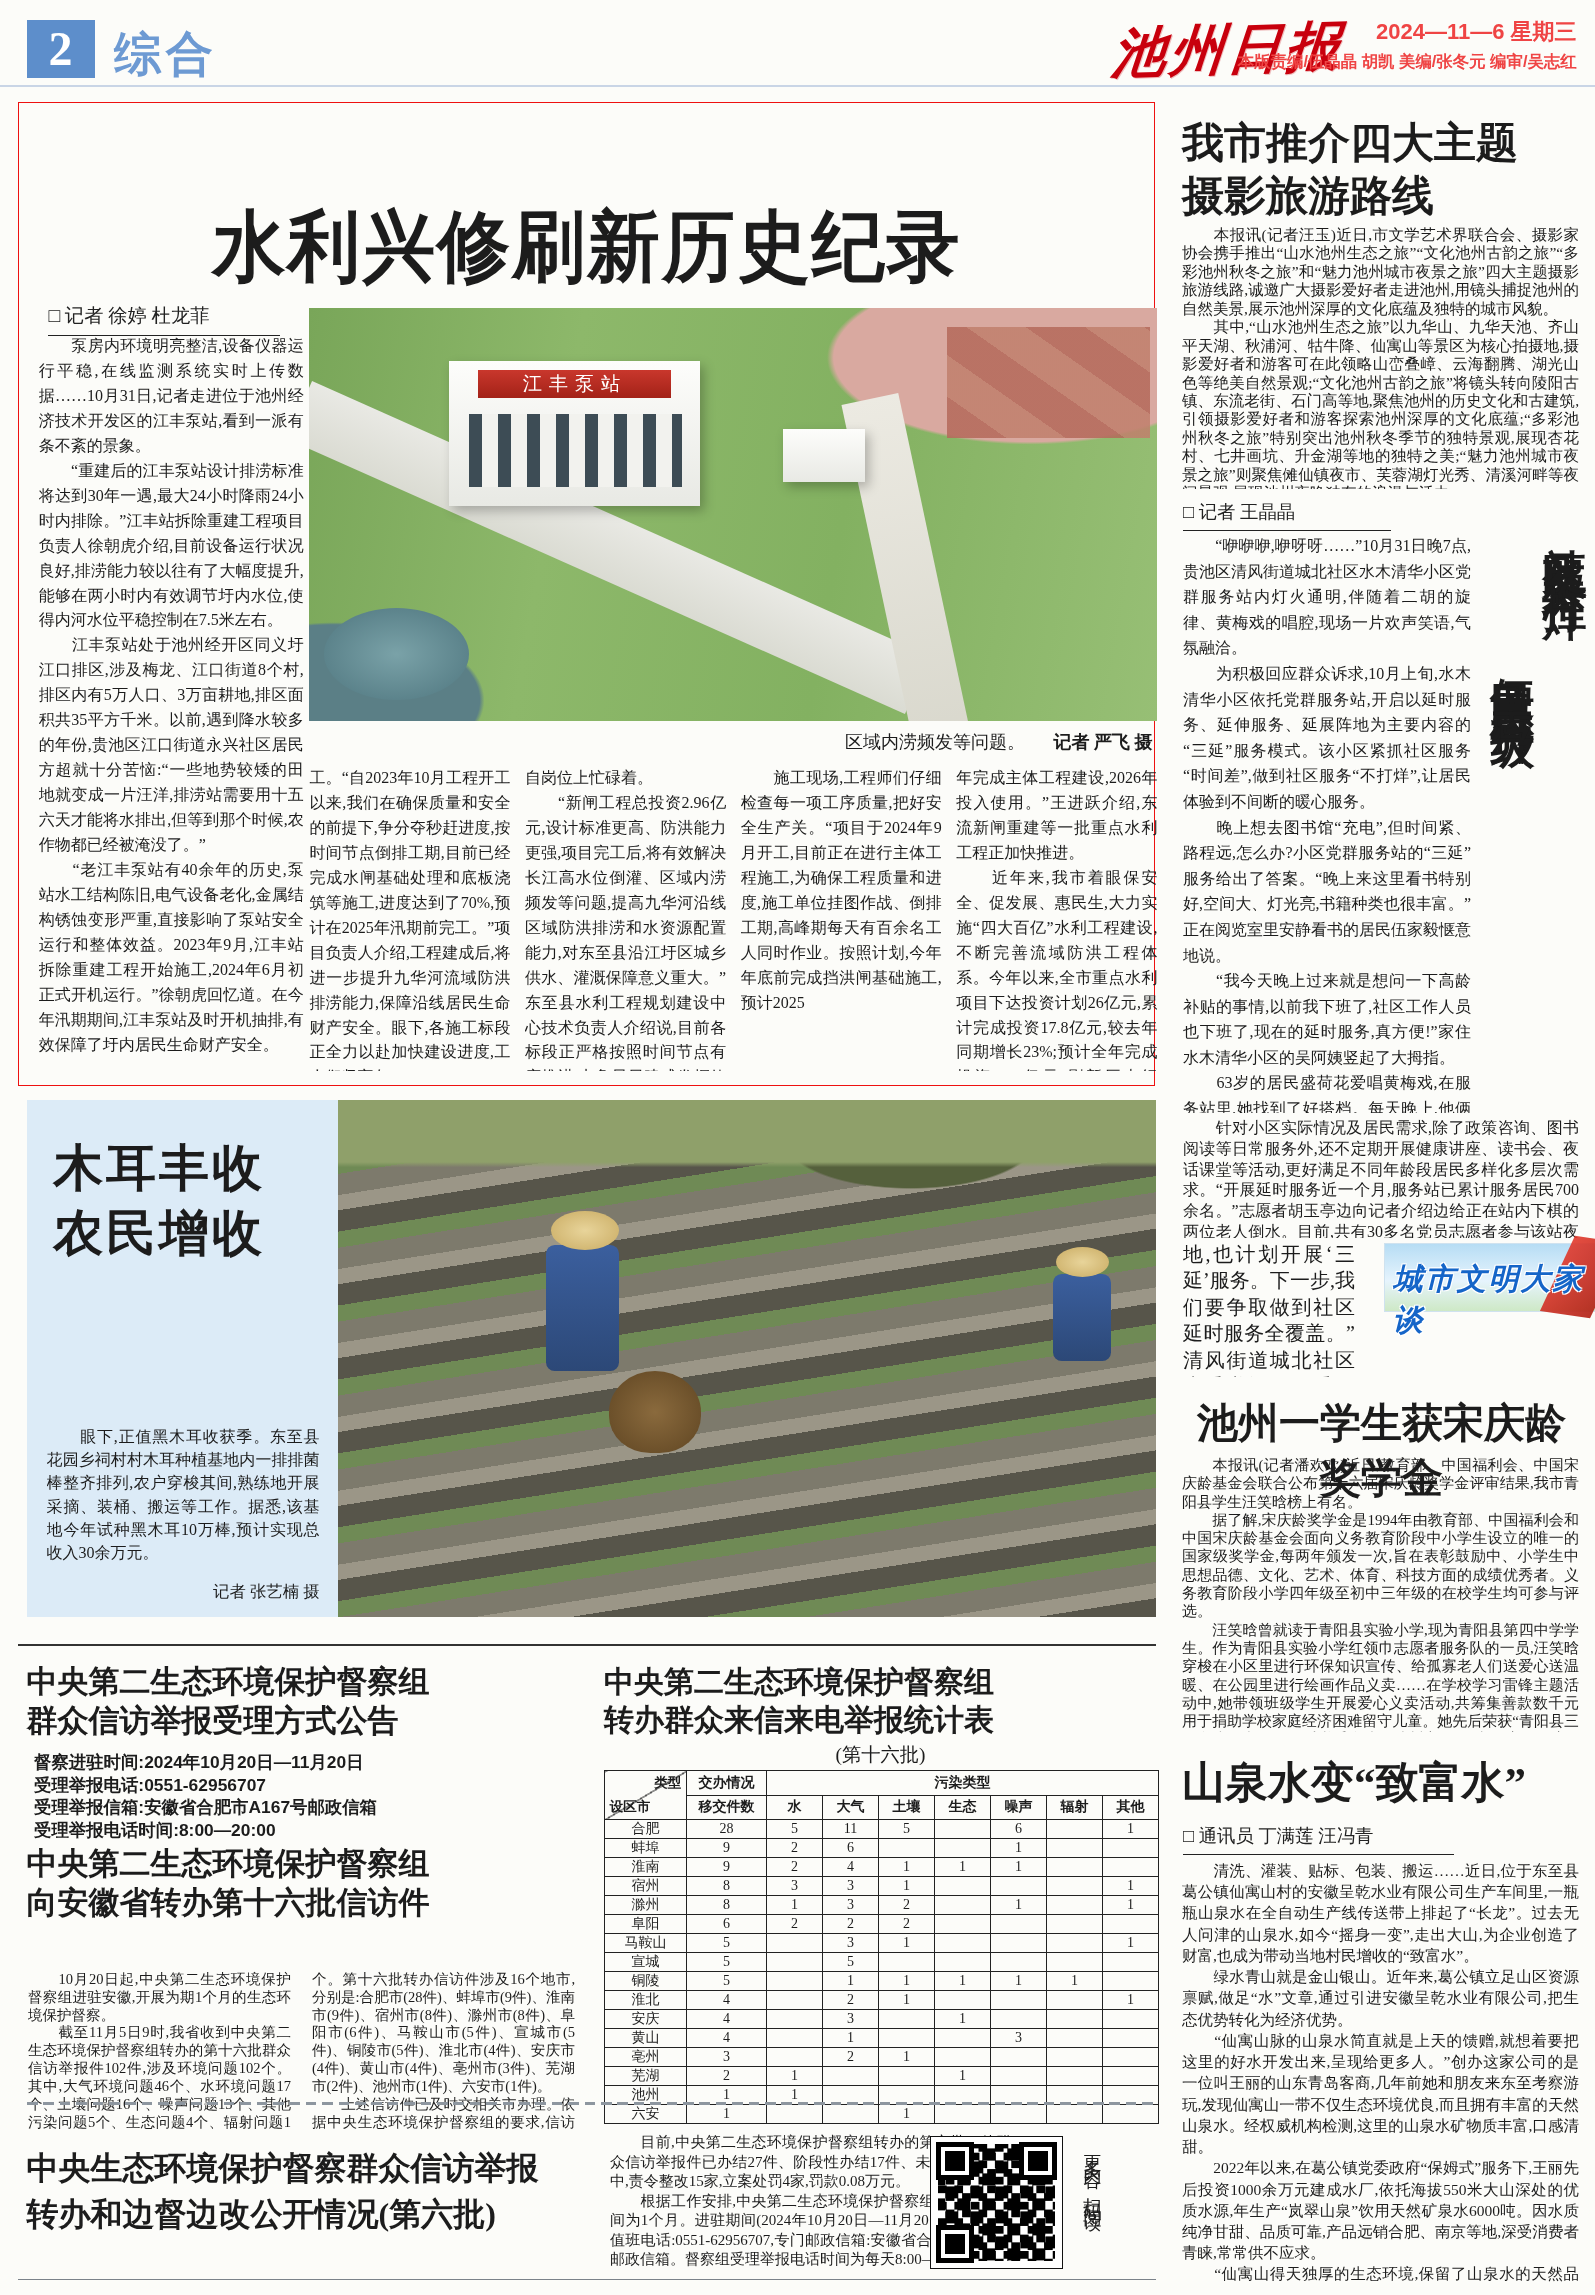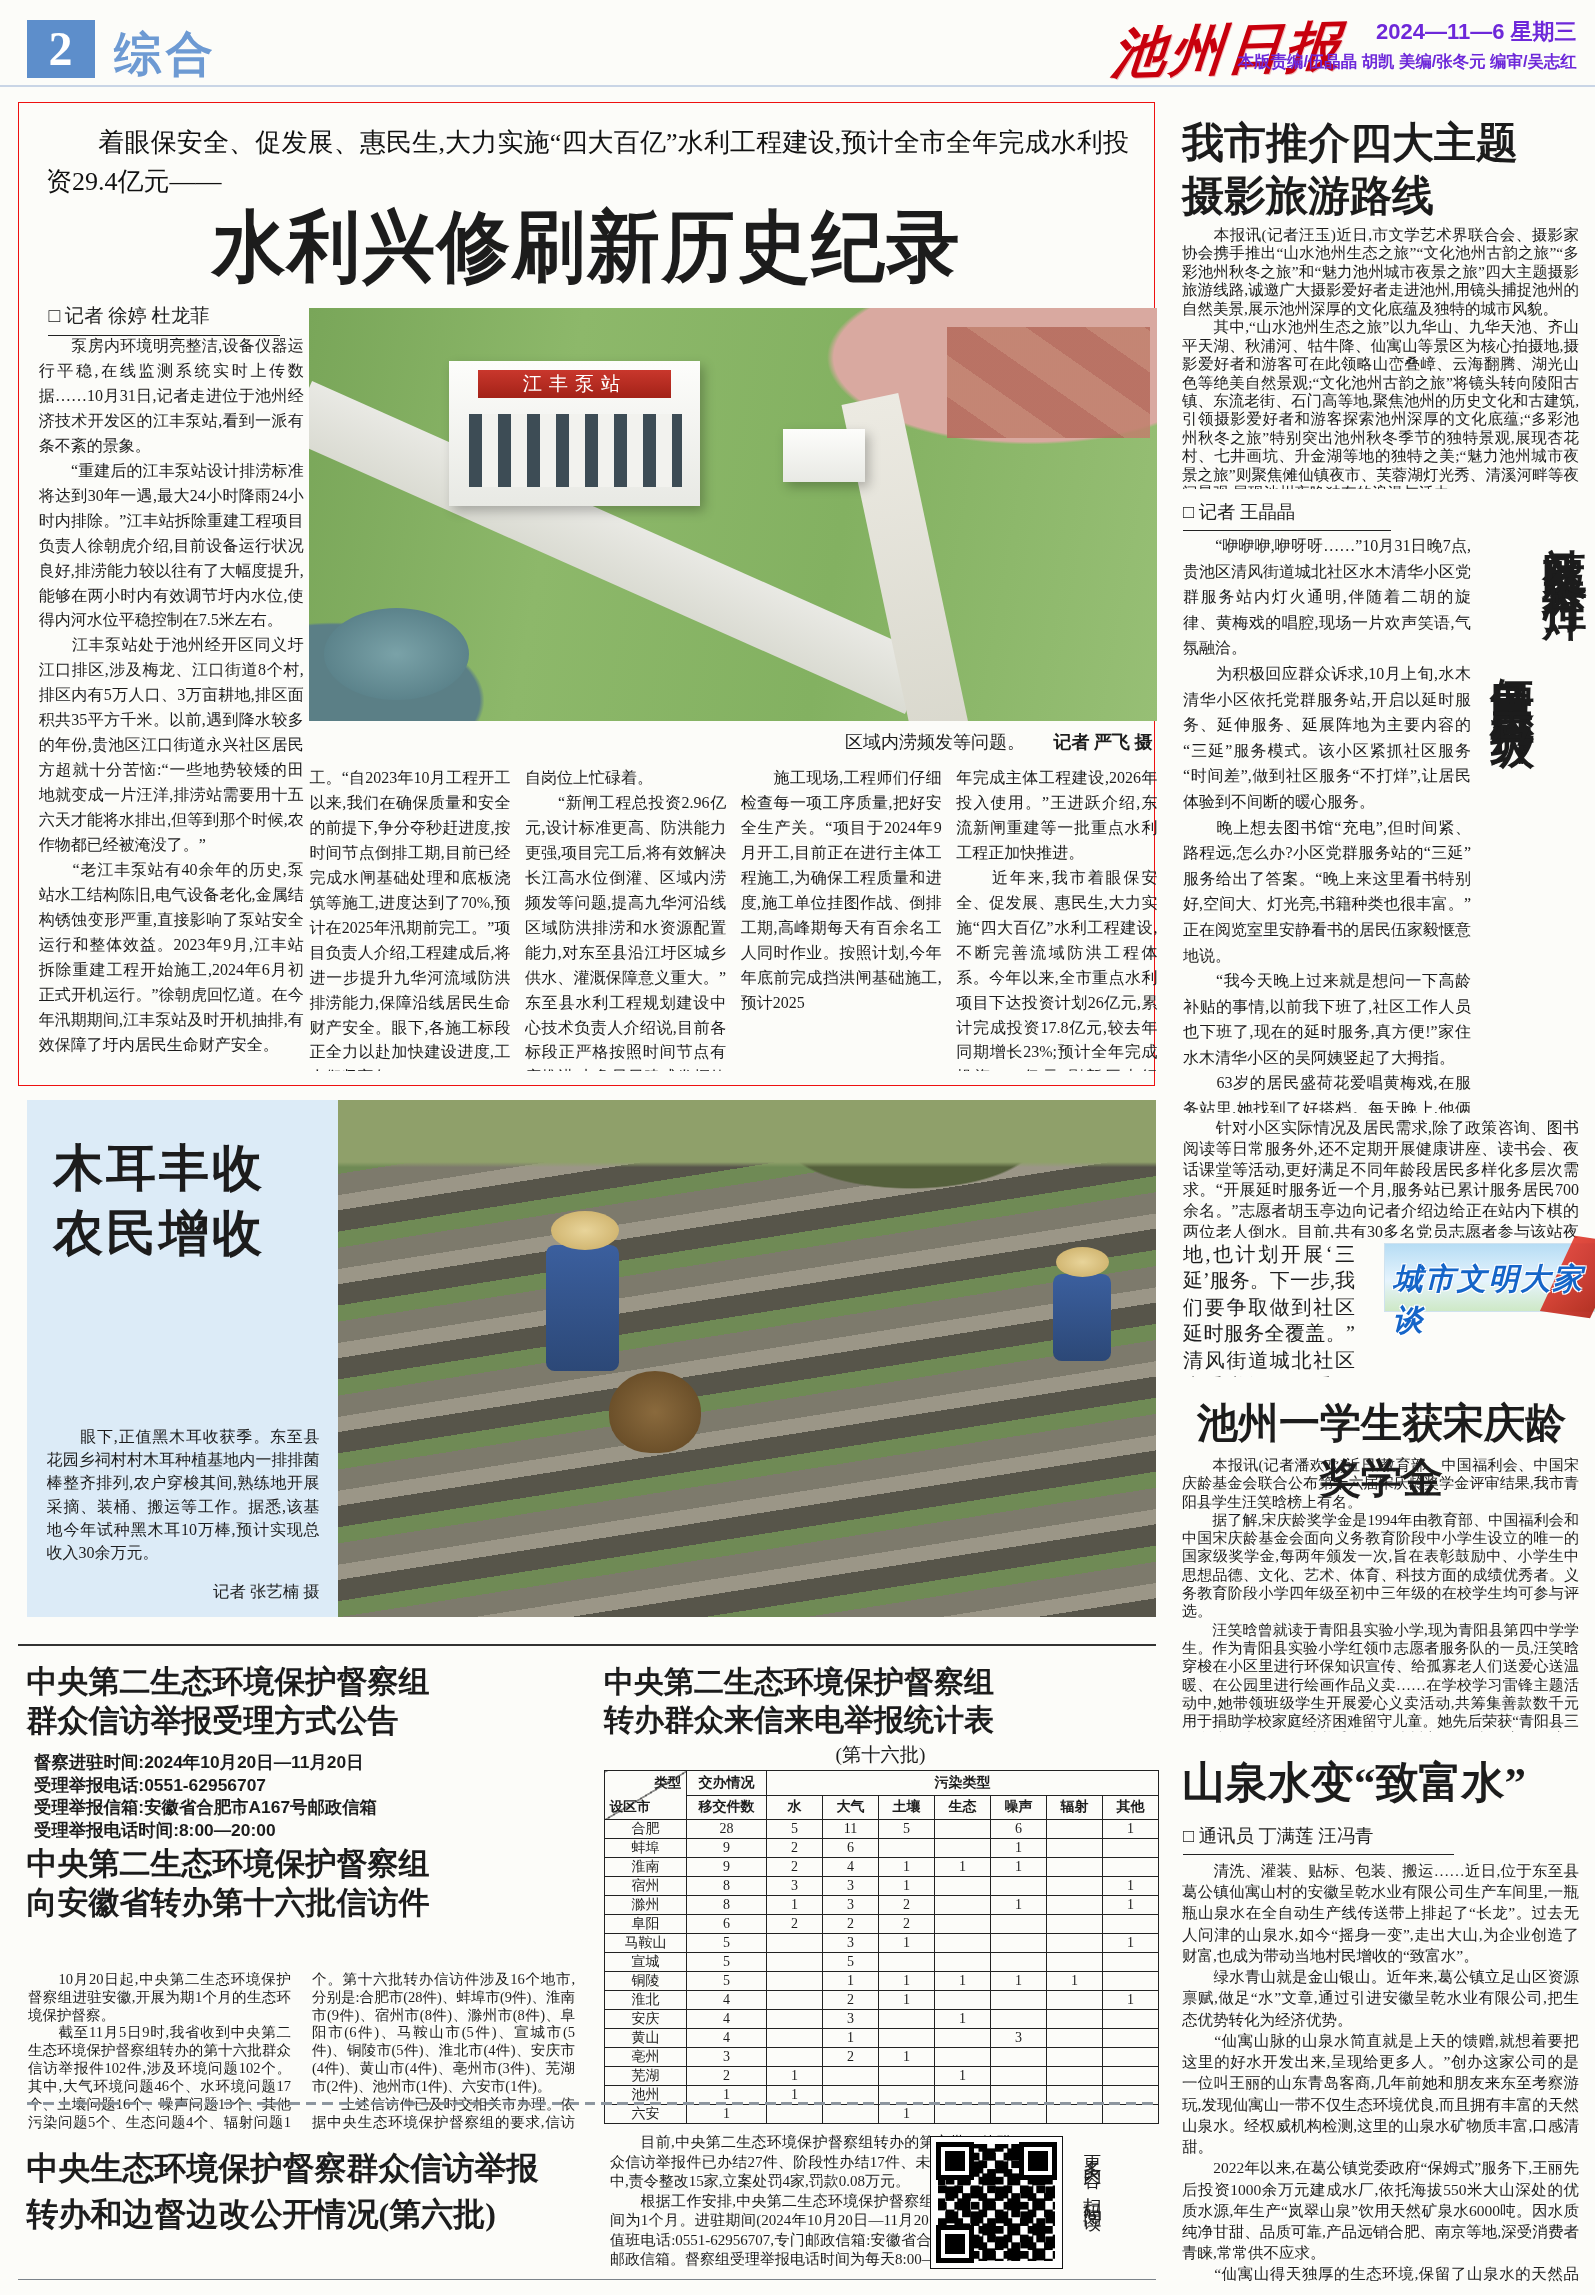--- a/index.html
+++ b/index.html
@@ -4,21 +4,21 @@
 <style>
   html,body{margin:0;padding:0;background:#e8e8e8;}
   .page{position:relative;width:1595px;height:2295px;background:#fcfcf9;overflow:hidden;
         font-family:"Liberation Serif","DejaVu Serif",serif;color:#1c1c1c;}
   .abs{position:absolute;}
   
   .pagenum-box{background:#5d8ecb;color:#fff;font-weight:bold;text-align:center;}
   .section-title{color:#6d9ad3;font-weight:bold;letter-spacing:4.8px;}
   .masthead{color:#c8000d;font-weight:bold;font-style:italic;letter-spacing:3.9px;
             transform:rotate(-2deg) skewX(-7deg);text-shadow:1px 1px 0 rgba(200,0,13,.25);}
-  .hdr-meta{text-align:right;font-family:"Liberation Sans","DejaVu Sans",sans-serif;font-weight:bold;color:#6d28d9;}
+  .hdr-meta{text-align:right;font-family:"Liberation Sans","DejaVu Sans",sans-serif;font-weight:bold;color:#ef4444;}
   .hdr-rule{background:#c9d5e6;}
   
   .prewrap{white-space:pre-line;text-align:justify;overflow:hidden;}
   .kicker{font-size:26px;line-height:1.5;color:#111;}
   .main-headline{font-size:73px;font-weight:900;letter-spacing:1.9px;text-align:center;transform:scaleY(1.06);}
   .byline{font-size:19.3px;border-bottom:1.5px solid #222;padding-bottom:5.8px;color:#222;}
   .bodytxt{font-size:16px;line-height:1.56;}
   .cols4{display:flex;gap:14.5px;}
   .cols4 > div{flex:1;overflow:hidden;}
   .caption{font-size:18px;}
@@ -83,21 +83,20 @@
 <div class="page">
 
   <div class="abs pagenum-box" style="left:26.6px;top:20px;width:68px;height:58px;font-size:48px;line-height:58px;">2</div>
   <div class="abs section-title" style="left:114px;top:23px;font-size:47px;">综合</div>
   <div class="abs masthead" style="left:1112px;top:13.5px;font-size:54px;">池州日报</div>
   <div class="abs hdr-meta" style="right:18.4px;top:17.4px;font-size:22px;">2024—11—6 星期三</div>
   <div class="abs hdr-meta" style="right:18.4px;top:51px;font-size:16.4px;">本版责编/伍晶晶 胡凯 美编/张冬元 编审/吴志红</div>
   <div class="abs hdr-rule" style="left:0;top:85px;width:1595px;height:1.5px;"></div>
 
   <div class="abs red-frame" style="left:18.4px;top:102px;width:1135px;height:982px;">
-    <div class="abs kicker prewrap" style="left:26.6px;top:20px;width:1083px;">　　着眼保安全、促发展、惠民生,大力实施“四大百亿”水利工程建设,预计全市全年完成水利投资29.4亿元——</div>
     <div class="abs main-headline" style="left:0;top:96px;width:100%;">水利兴修刷新历史纪录</div>
     <div class="abs byline" style="left:29px;top:199px;width:232px;">□ 记者 徐婷 杜龙菲</div>
     <div class="abs bodytxt prewrap" style="left:19.3px;top:231px;width:265px;height:725px;">　　泵房内环境明亮整洁,设备仪器运行平稳,在线监测系统实时上传数据……10月31日,记者走进位于池州经济技术开发区的江丰泵站,看到一派有条不紊的景象。
 　　“重建后的江丰泵站设计排涝标准将达到30年一遇,最大24小时降雨24小时内排除。”江丰站拆除重建工程项目负责人徐朝虎介绍,目前设备运行状况良好,排涝能力较以往有了大幅度提升,能够在两小时内有效调节圩内水位,使得内河水位平稳控制在7.5米左右。
 　　江丰泵站处于池州经开区同义圩江口排区,涉及梅龙、江口街道8个村,排区内有5万人口、3万亩耕地,排区面积共35平方千米。以前,遇到降水较多的年份,贵池区江口街道永兴社区居民方超就十分苦恼:“一些地势较矮的田地就变成一片汪洋,排涝站需要用十五六天才能将水排出,但等到那个时候,农作物都已经被淹没了。”
 　　“老江丰泵站有40余年的历史,泵站水工结构陈旧,电气设备老化,金属结构锈蚀变形严重,直接影响了泵站安全运行和整体效益。2023年9月,江丰站拆除重建工程开始施工,2024年6月初正式开机运行。”徐朝虎回忆道。在今年汛期期间,江丰泵站及时开机抽排,有效保障了圩内居民生命财产安全。
 　　和江丰泵站一样,今年我市还有东至县老虎岗站、青阳县童埠站等一批排涝泵站完成建设并在汛期发挥效益,进一步提高了区域防洪排涝能力。
 　　当前正是兴修水利的黄金期。在已竣工水利工程投入发挥效益的同时,我市各地抢抓工期,掀起在建水利工程建设热潮。
 　　10月31日,在九华河下游段综合治理工程施工现场,只见500吨吊车正在吊装门底槛,工人们正抢抓晴好天气加快施</div>
 

